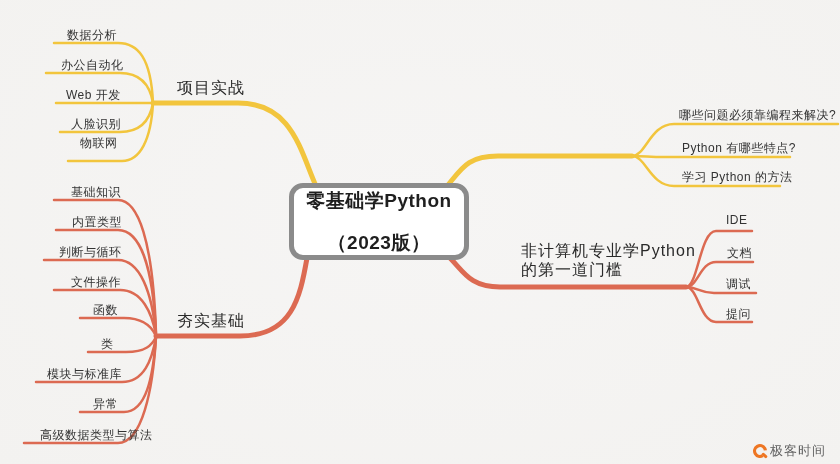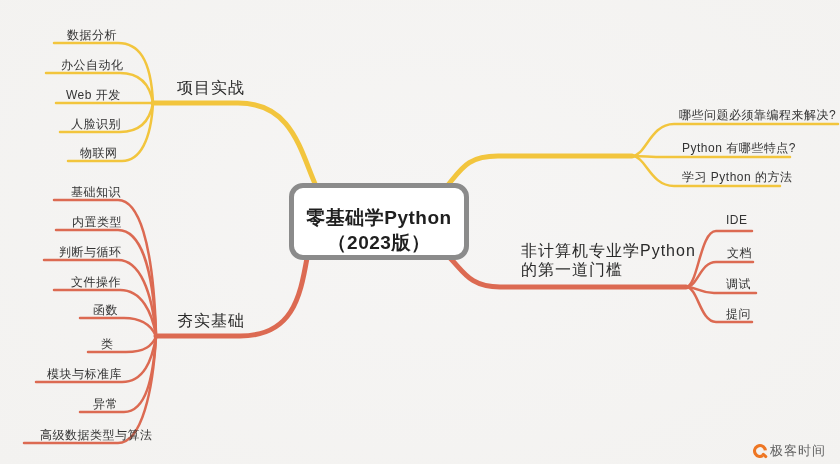--- a/index.html
+++ b/index.html
@@ -12,21 +12,21 @@
   .stage{position:relative;width:840px;height:464px;
     background:radial-gradient(120% 130% at 50% 45%, #f6f5f4 0%, #f3f2f0 60%, #ebeae8 100%);}
   svg.canvas{position:absolute;left:0;top:0;width:840px;height:464px}
   .branch-main{fill:none;stroke-width:5;stroke-linecap:round}
   .branch-child{fill:none;stroke-width:2.5;stroke-linecap:round}
   .yellow{stroke:var(--yellow)}
   .red{stroke:var(--red)}
   .central-node{
     position:absolute;left:289px;top:183px;width:180px;height:77px;
     background:#ffffff;border:5px solid var(--border-gray);border-radius:14px;
-    display:flex;flex-direction:column;align-items:center;justify-content:flex-end;
+    display:flex;flex-direction:column;align-items:center;justify-content:space-between;
     font-weight:bold;font-size:19px;color:#1f1f1f;line-height:25px;letter-spacing:.5px;
   }
   .label{position:absolute;white-space:nowrap;color:var(--text-dark)}
   .branch-label{font-size:16px;font-weight:normal;letter-spacing:1px}
   .branch-label .l2{display:block}
   .child-label{font-size:12px;color:#333;letter-spacing:.5px}
   .watermark{position:absolute;left:752px;top:442px;display:flex;align-items:center;gap:2px}
   .watermark .brand{font-size:13px;color:var(--watermark-gray);letter-spacing:1px}
   .logo-ring{stroke:var(--logo-orange)}
 </style>
@@ -76,21 +76,21 @@
   <div class="label branch-label" style="left:177px;top:311px">夯实基础</div>
   <div class="label branch-label" style="left:521px;top:241px;line-height:19px">
     <span>非计算机专业学Python</span>
     <span class="l2">的第一道门槛</span>
   </div>
 
   <div class="label child-label" style="left:67px;top:27px">数据分析</div>
   <div class="label child-label" style="left:61px;top:57px">办公自动化</div>
   <div class="label child-label" style="left:66px;top:87px">Web 开发</div>
   <div class="label child-label" style="left:71px;top:116px">人脸识别</div>
-  <div class="label child-label" style="left:80px;top:145px">物联网</div>
+  <div class="label child-label" style="left:80px;top:135px">物联网</div>
 
   <div class="label child-label" style="left:71px;top:184px">基础知识</div>
   <div class="label child-label" style="left:72px;top:214px">内置类型</div>
   <div class="label child-label" style="left:59px;top:244px">判断与循环</div>
   <div class="label child-label" style="left:71px;top:274px">文件操作</div>
   <div class="label child-label" style="left:93px;top:302px">函数</div>
   <div class="label child-label" style="left:101px;top:336px">类</div>
   <div class="label child-label" style="left:47px;top:366px">模块与标准库</div>
   <div class="label child-label" style="left:93px;top:396px">异常</div>
   <div class="label child-label" style="left:40px;top:427px">高级数据类型与算法</div>

